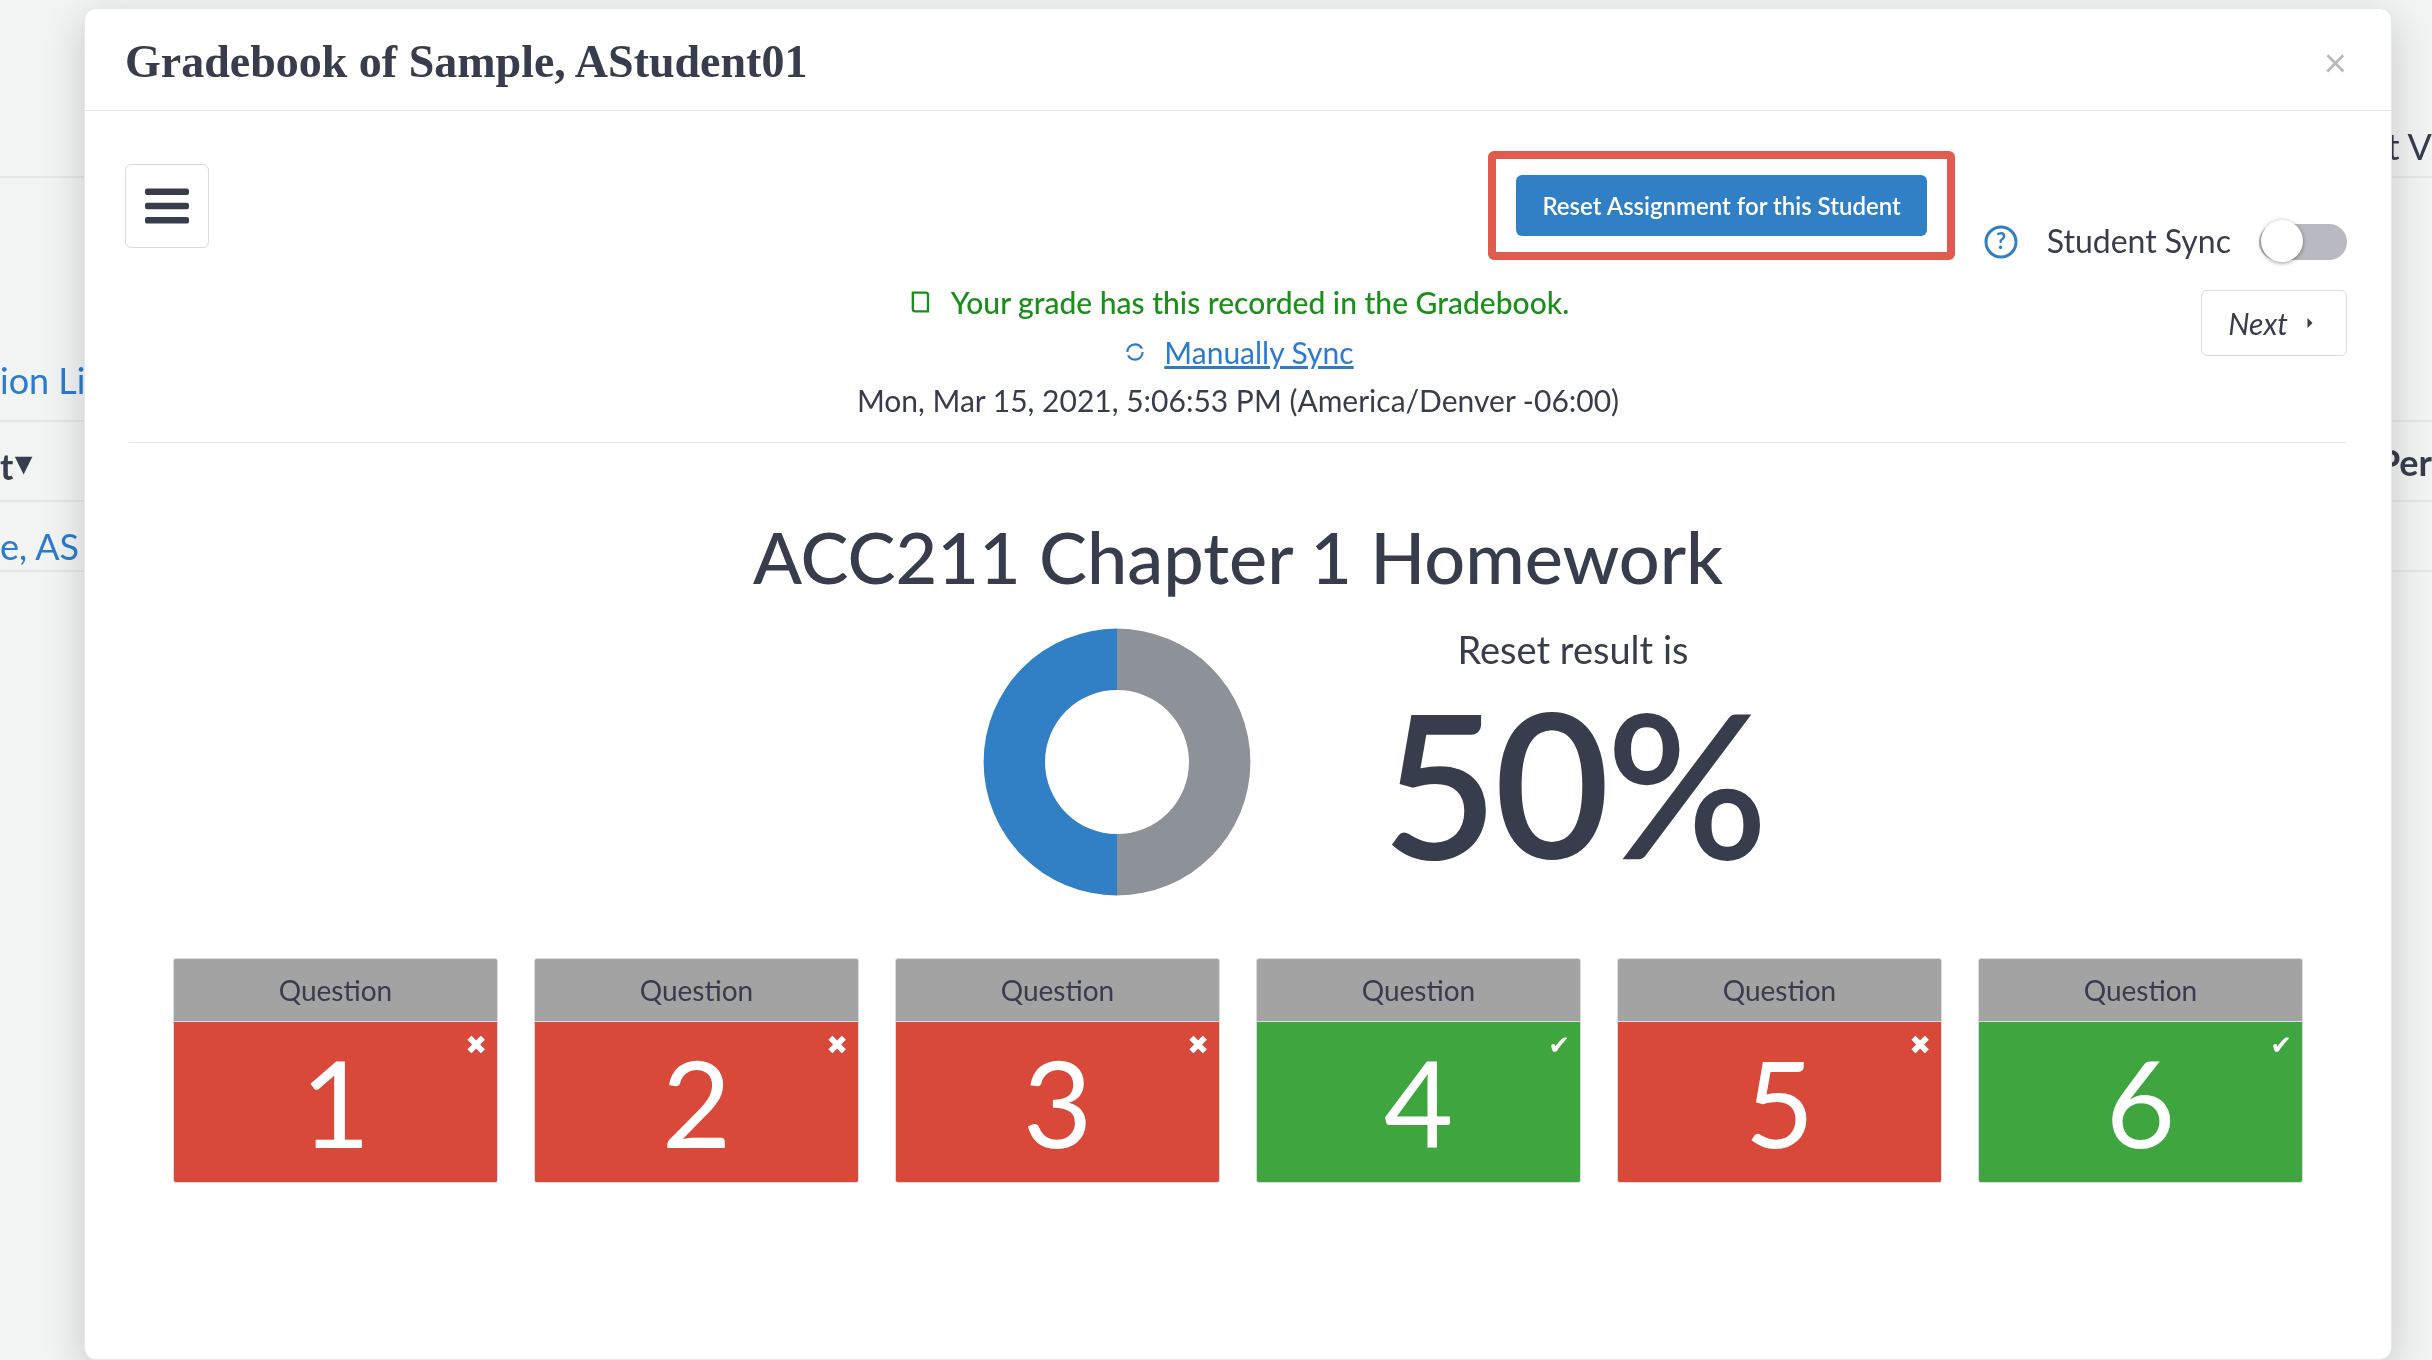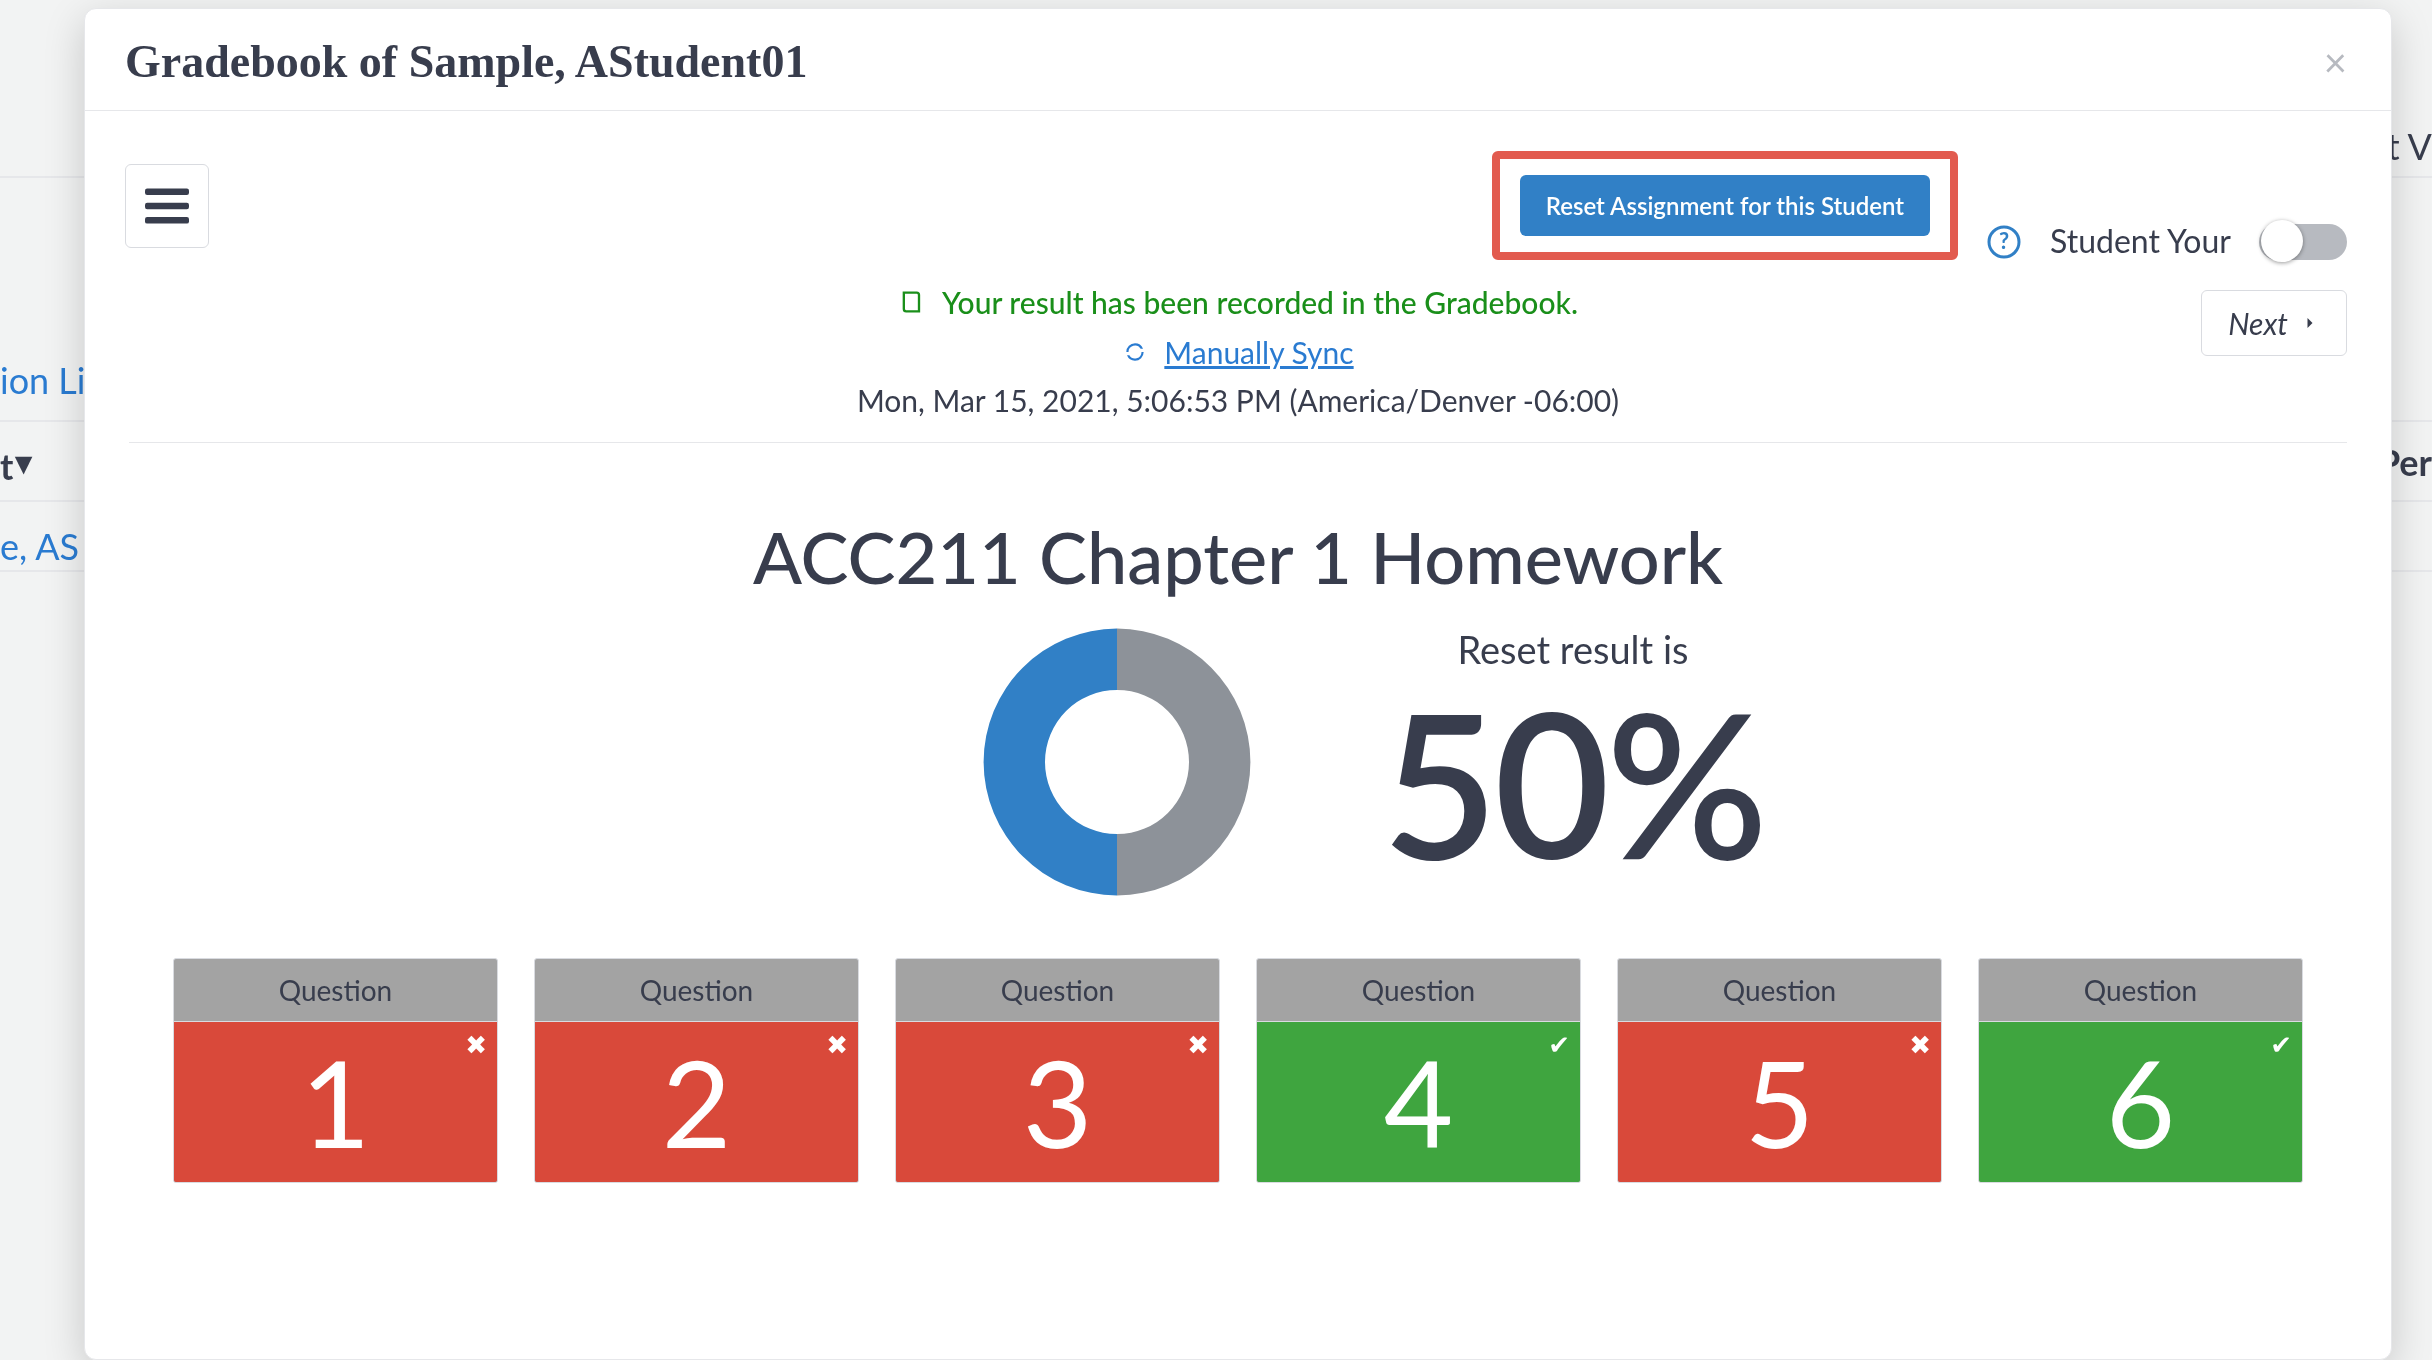--- a/index.html
+++ b/index.html
@@ -123,34 +123,34 @@
       <div class="right-group">
         <div class="reset-wrap">
           <button class="reset-btn">Reset Assignment for this Student</button>
         </div>
         <span class="sv-help">
           <svg width="34" height="34" viewBox="0 0 34 34">
               <circle cx="17" cy="17" r="15" fill="none" stroke="#3180c6" stroke-width="3"></circle>
               <text x="17" y="24" text-anchor="middle" font-size="22" font-weight="700" fill="#3180c6">?</text>
             </svg>
         </span>
-        <span class="sv-label">Student Your</span>
+        <span class="sv-label">Student Sync</span>
         <div class="toggle">
           <div class="knob"></div>
         </div>
       </div>
     </div>
 
     <div class="status-row">
       <div class="status">
         <div class="status-line1">
           <svg width="28" height="28" viewBox="0 0 24 24">
               <path fill="#1a8f1a" d="M4 3h12a3 3 0 0 1 3 3v15H7a3 3 0 0 1-3-3V3zm2 2v13a1 1 0 0 0 1 1h10V6a1 1 0 0 0-1-1H6z"></path>
             </svg>
-          <span>Your result has been recorded in the Gradebook.</span>
+          <span>Your grade has this recorded in the Gradebook.</span>
         </div>
         <div class="status-line2">
           <a class="sync-link" href="#">
             <svg width="26" height="26" viewBox="0 0 24 24">
                 <path fill="#2a7bd1" d="M12 4a8 8 0 0 1 7.4 5h-2.2A6 6 0 0 0 6 12H4a8 8 0 0 1 8-8zm0 16a8 8 0 0 1-7.4-5h2.2A6 6 0 0 0 18 12h2a8 8 0 0 1-8 8z"></path>
               </svg>
             <span>Manually Sync</span>
           </a>
         </div>
         <div class="status-line3">Mon, Mar 15, 2021, 5:06:53 PM (America/Denver -06:00)</div>

